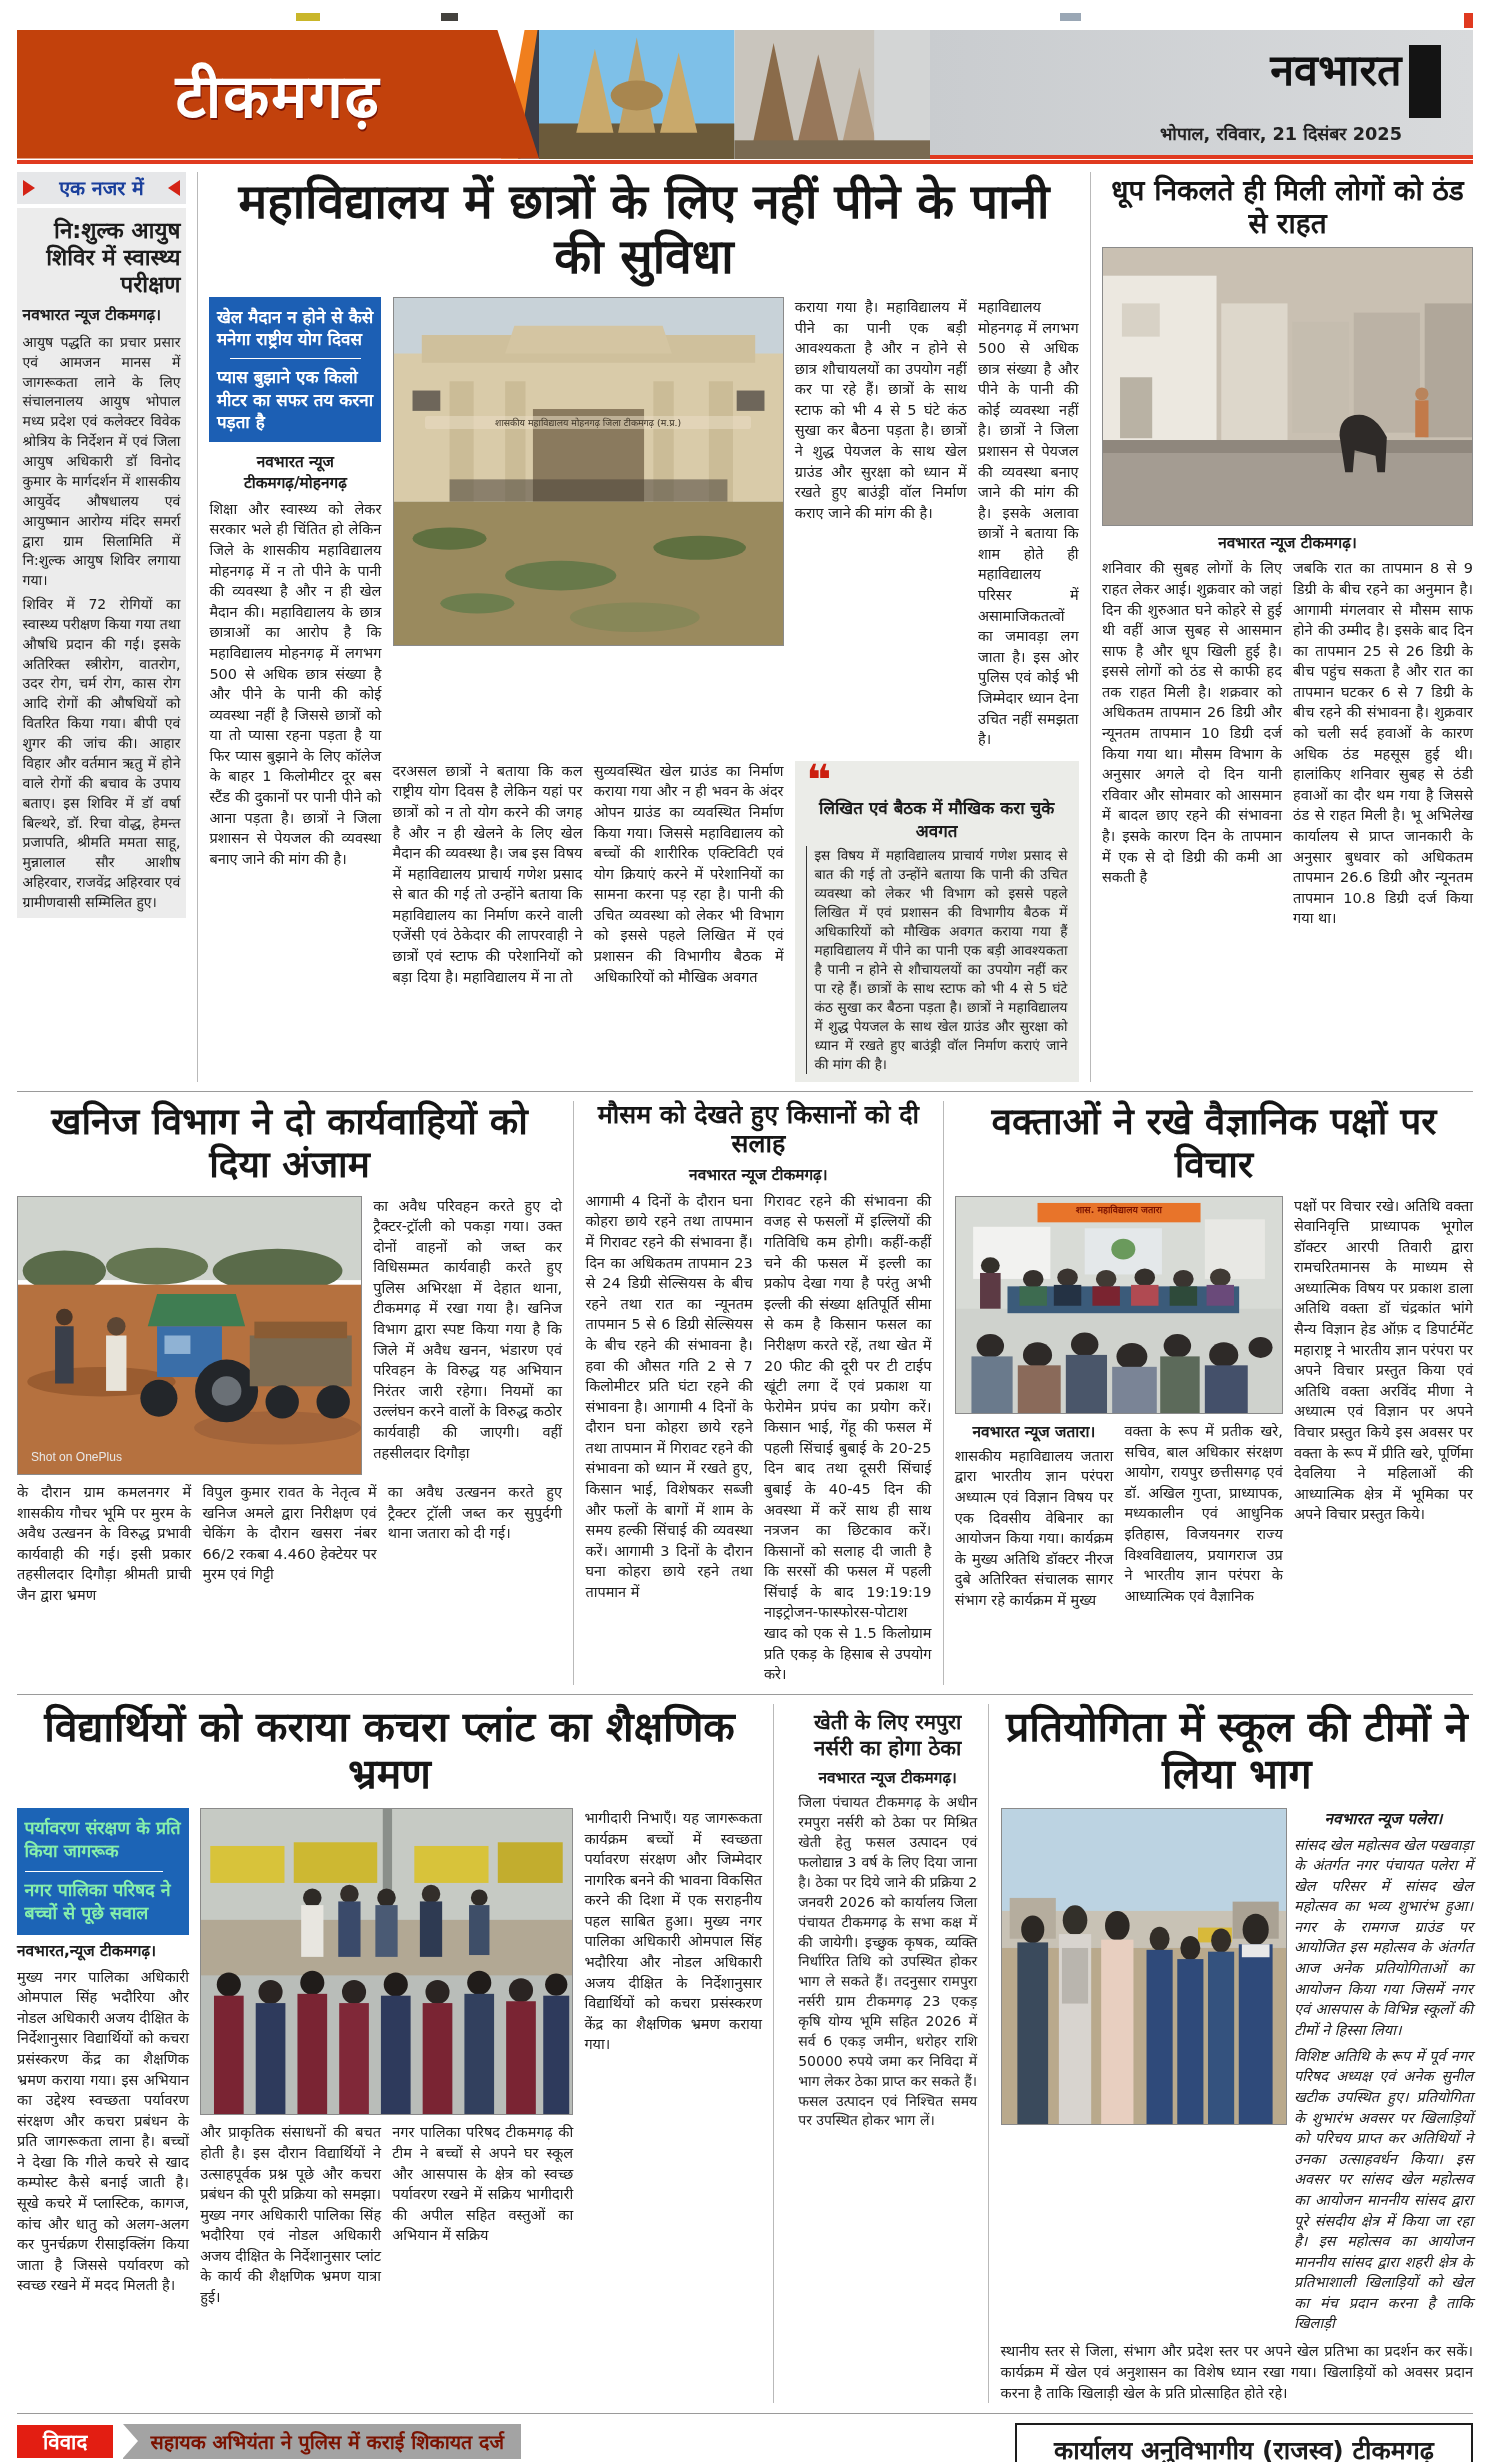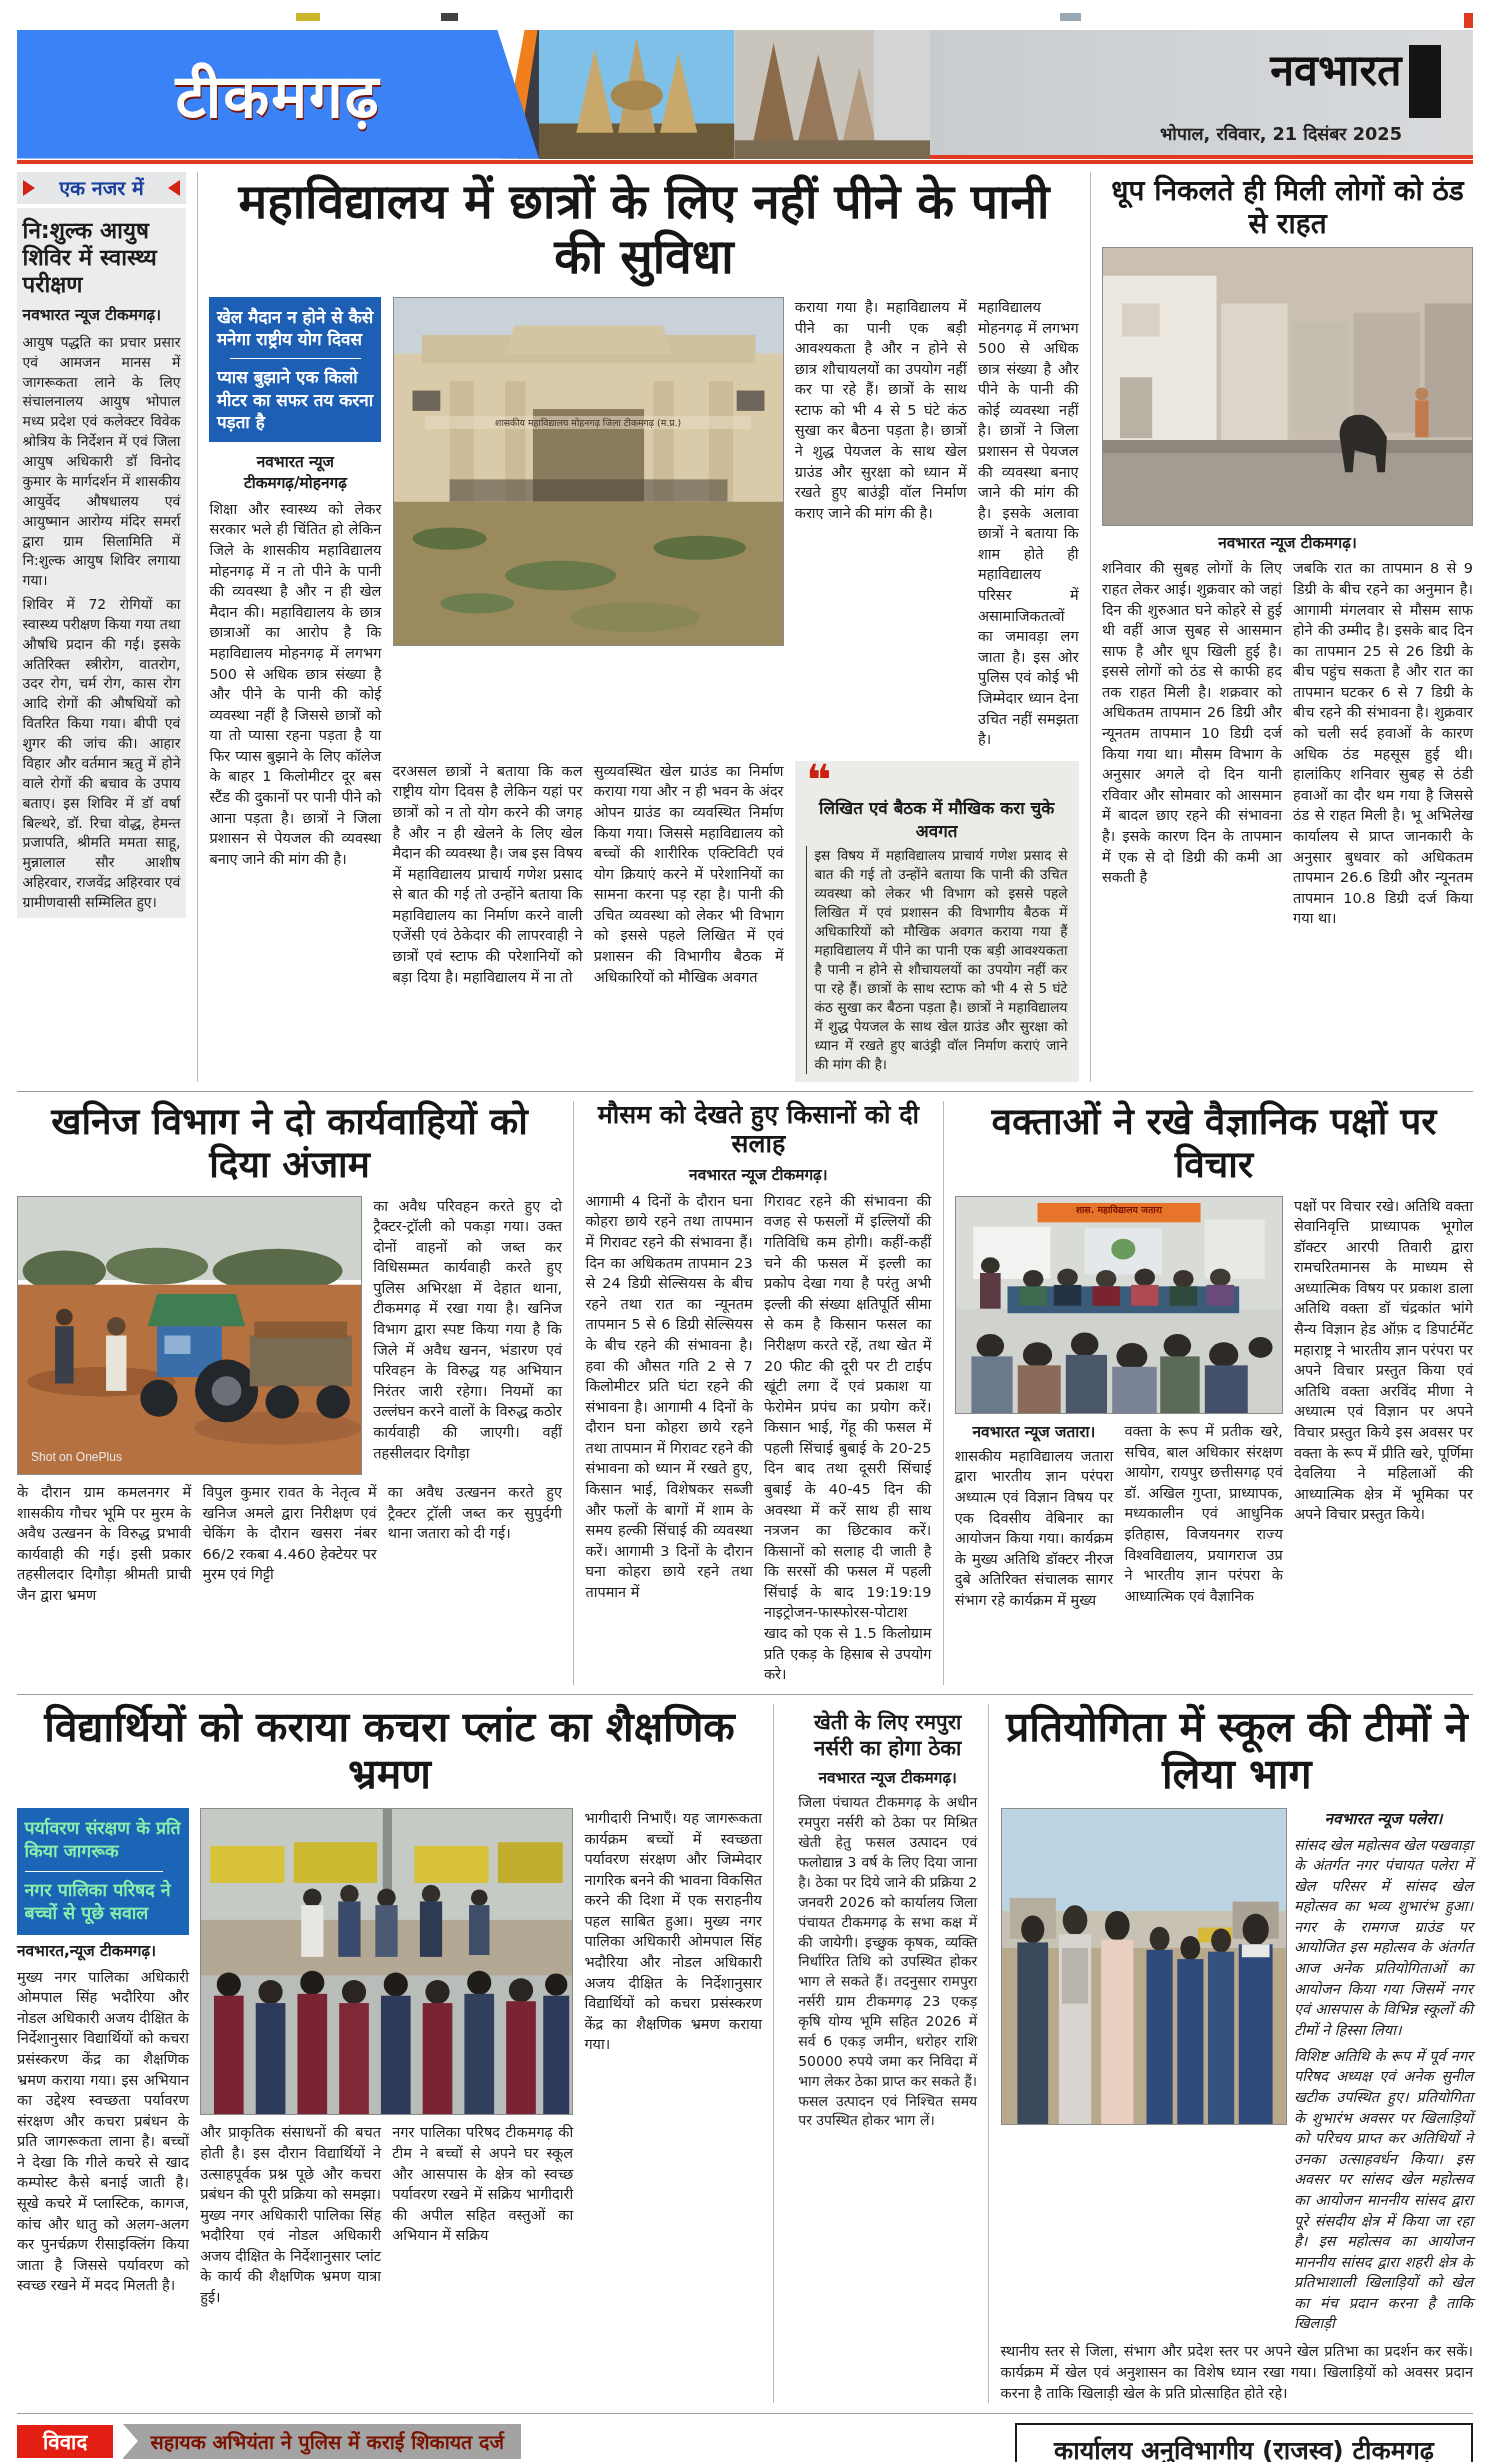--- a/index.html
+++ b/index.html
@@ -3,21 +3,21 @@
 <meta charset="utf-8">
 <style>
   html,body{margin:0;padding:0;background:#ffffff;}
   body{width:1490px;font-family:"DejaVu Sans","Liberation Sans",sans-serif;color:#1c1c1c;}
   .page{width:1490px;box-sizing:border-box;padding:5.6px 17px 0 17px;position:relative;}
   
   .marks-top{height:24px;position:relative;}
   .mk{position:absolute;top:7.5px;}
   
   .masthead{display:flex;height:129px;position:relative;}
-  .mast-left{width:522px;background:#3b82f6;position:relative;display:flex;align-items:center;justify-content:center;clip-path:polygon(0 0,92% 0,100% 100%,0 100%);z-index:2;}
+  .mast-left{width:522px;background:#c2410c;position:relative;display:flex;align-items:center;justify-content:center;clip-path:polygon(0 0,92% 0,100% 100%,0 100%);z-index:2;}
   .mast-left .city{color:#fff;font-size:60px;font-weight:700;letter-spacing:1.9px;text-shadow:0.9px 1.9px 0 #7a1606;}
   .mast-slash{position:absolute;left:501px;top:0;width:56px;height:129px;background:#3c3c44;clip-path:polygon(35% 0,100% 0,65% 100%,0 100%);z-index:1;}
   .mast-slash2{position:absolute;left:484px;top:0;width:43px;height:129px;background:#f07f1e;clip-path:polygon(55% 0,100% 0,45% 100%,0 100%);z-index:0;}
   .mast-photos{width:391px;height:129px;display:flex;z-index:2;}
   .mast-right{flex:1;background:linear-gradient(90deg,#c9cccf,#d8dadc);display:flex;flex-direction:column;align-items:flex-end;justify-content:center;padding-right:32px;border-bottom:4.7px solid #e03a20;position:relative;}
   .brand-row{display:flex;align-items:flex-start;gap:7.5px;}
   .brand{font-size:43px;font-weight:700;color:#111;}
   .black-square{width:32px;height:73px;background:#141414;margin-top:5.6px;}
   .dateline{font-size:17.7px;font-weight:700;color:#222;margin-top:3.7px;margin-right:39px;}
   .red-rule{height:3.7px;background:#e03a20;margin:1.9px 0 7.5px 0;}
@@ -33,21 +33,21 @@
   .photo{border:0.9px solid #8a8a8a;box-sizing:border-box;position:relative;overflow:hidden;}
   .caption-overlay{position:absolute;left:8%;right:8%;top:34%;text-align:center;font-size:9.3px;color:#3c3326;background:rgba(233,221,196,.55);border-radius:2.8px;}
   
   .briefs{width:169px;flex-shrink:0;}
   .briefs-head{background:#e6e7e9;display:flex;align-items:center;justify-content:space-between;padding:2.8px 5.6px;}
   .briefs-head .t{color:#1a3f9c;font-weight:700;font-size:19.6px;}
   .tri{width:0;height:0;border-top:8.4px solid transparent;border-bottom:8.4px solid transparent;}
   .tri.r{border-left:12px solid #d42315;}
   .tri.l{border-right:12px solid #d42315;}
   .briefs-box{background:#ececec;padding:5.6px;margin-top:3.7px;}
-  .briefs-hl{font-size:22.4px;font-weight:700;text-align:left;line-height:1.2;margin:3.7px 0 7.5px;}
+  .briefs-hl{font-size:22.4px;font-weight:700;text-align:right;line-height:1.2;margin:3.7px 0 7.5px;}
   
   .lead{flex:1;}
   .lead .headline{font-size:48px;text-align:center;margin:1.9px 0 13px;}
   .lead-grid{display:grid;grid-template-columns:172px 391px 172px 1fr;gap:11.2px;}
   .infobox{background:#1c5fb4;color:#fff;padding:9.3px 7.5px;font-weight:700;font-size:17px;line-height:1.3;}
   .infobox .sep{border-top:1.9px solid #fff;margin:7.5px 13px;}
   .quote-box{background:#ebece8;padding:7.5px 11.2px;position:relative;}
   .quote-mark{color:#cc2010;font-size:43px;line-height:0.6;font-weight:700;}
   .quote-title{font-weight:700;text-align:center;font-size:17px;margin:1.9px 0 3.7px;}
   .quote-text{font-size:13.6px;line-height:1.4;text-align:justify;border-left:1.9px solid #333;padding-left:7.5px;}

